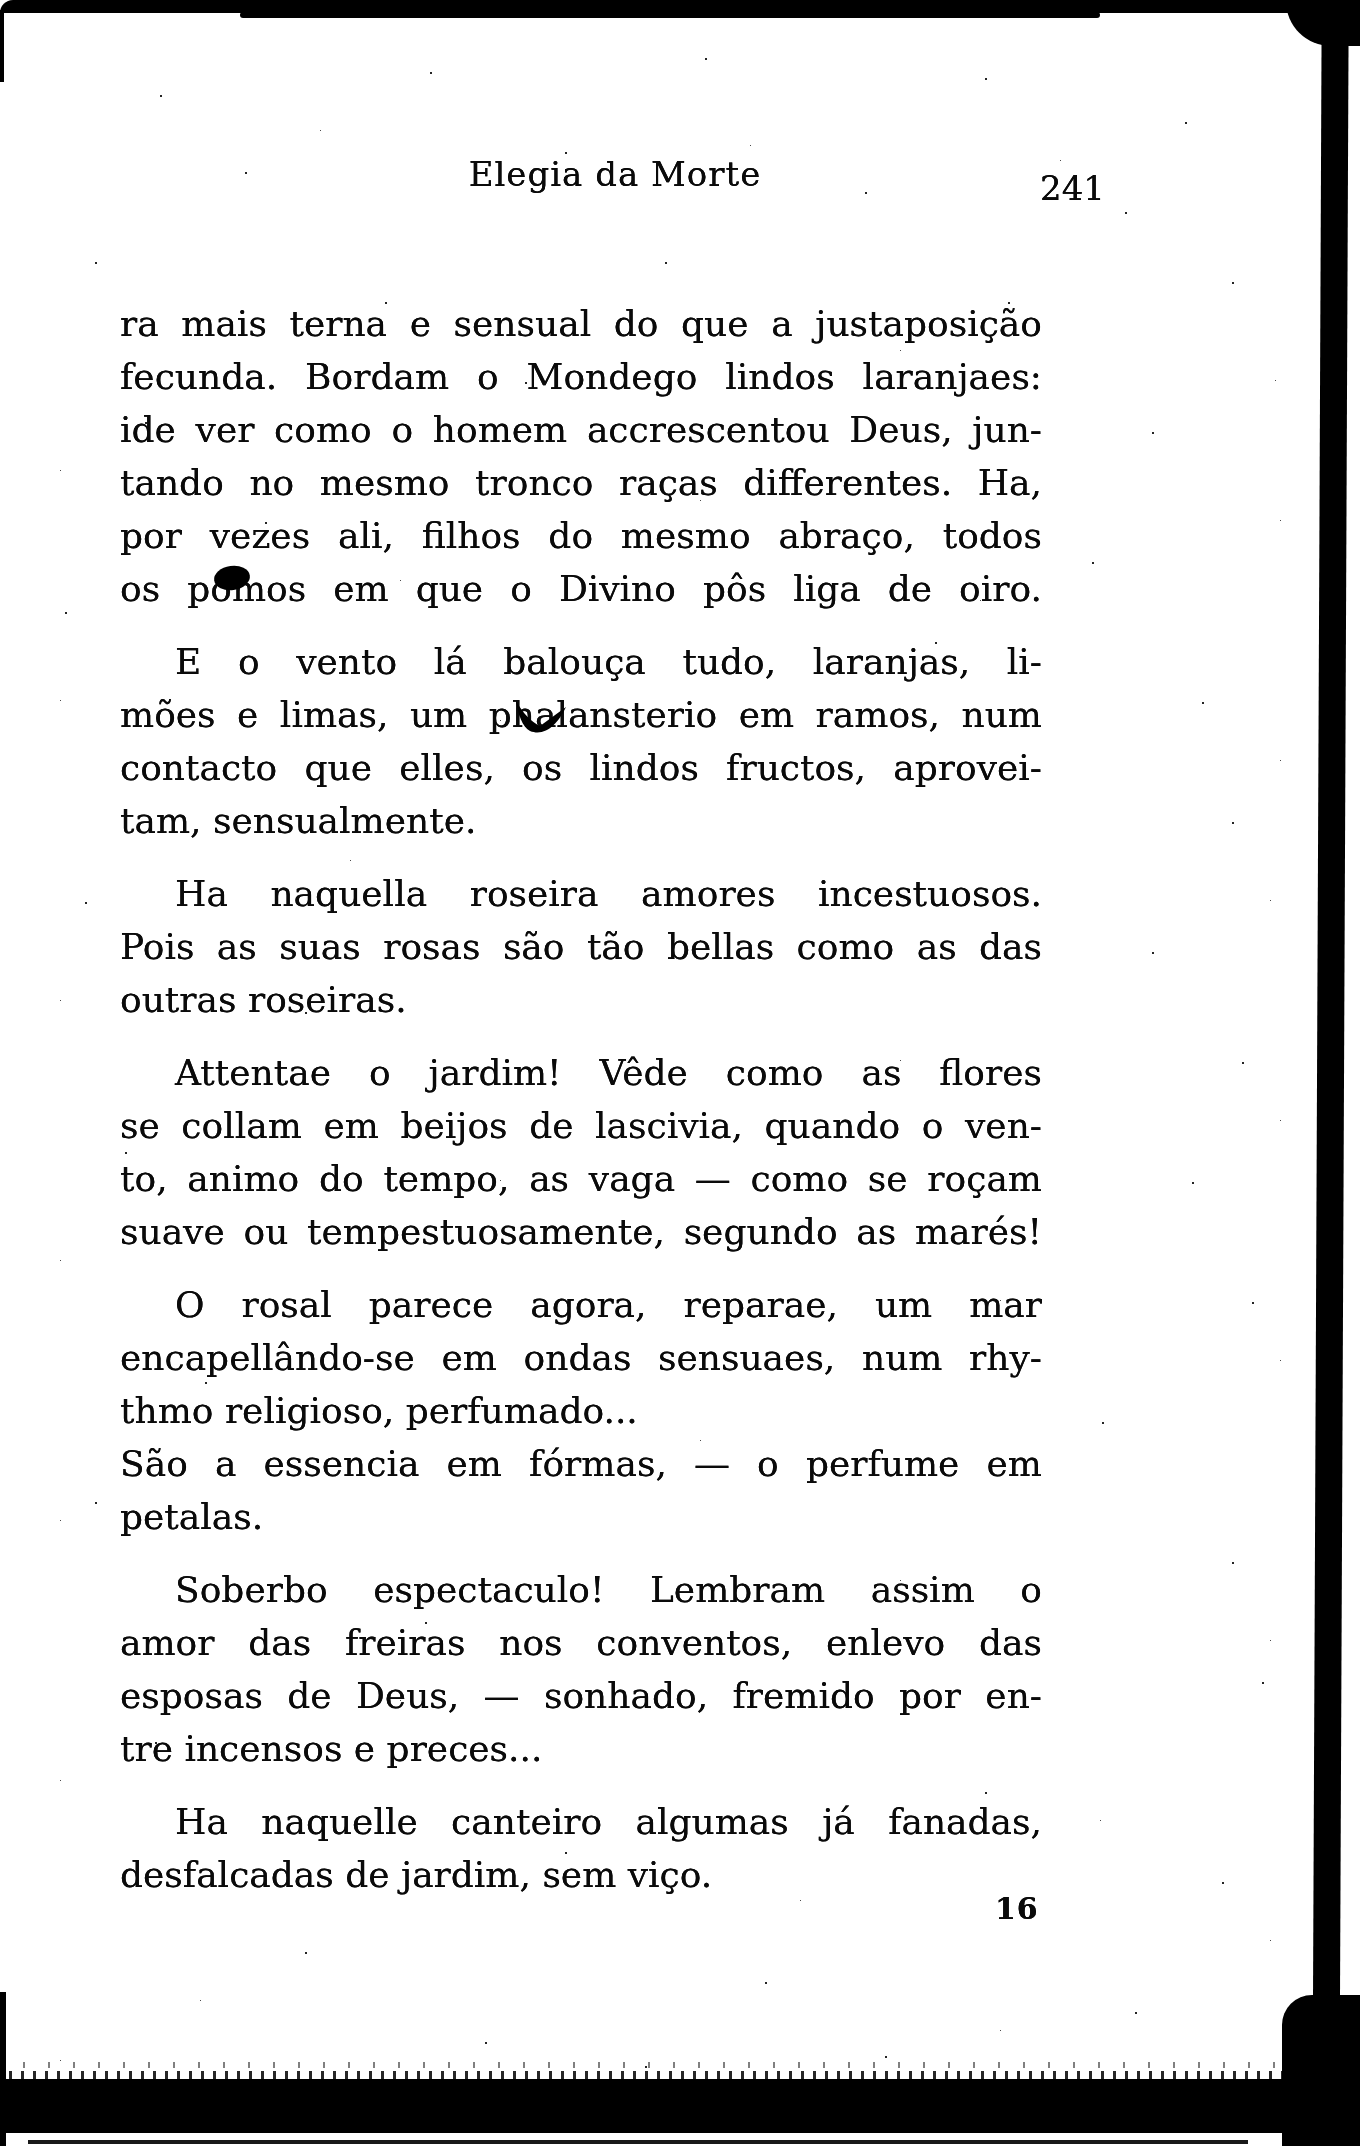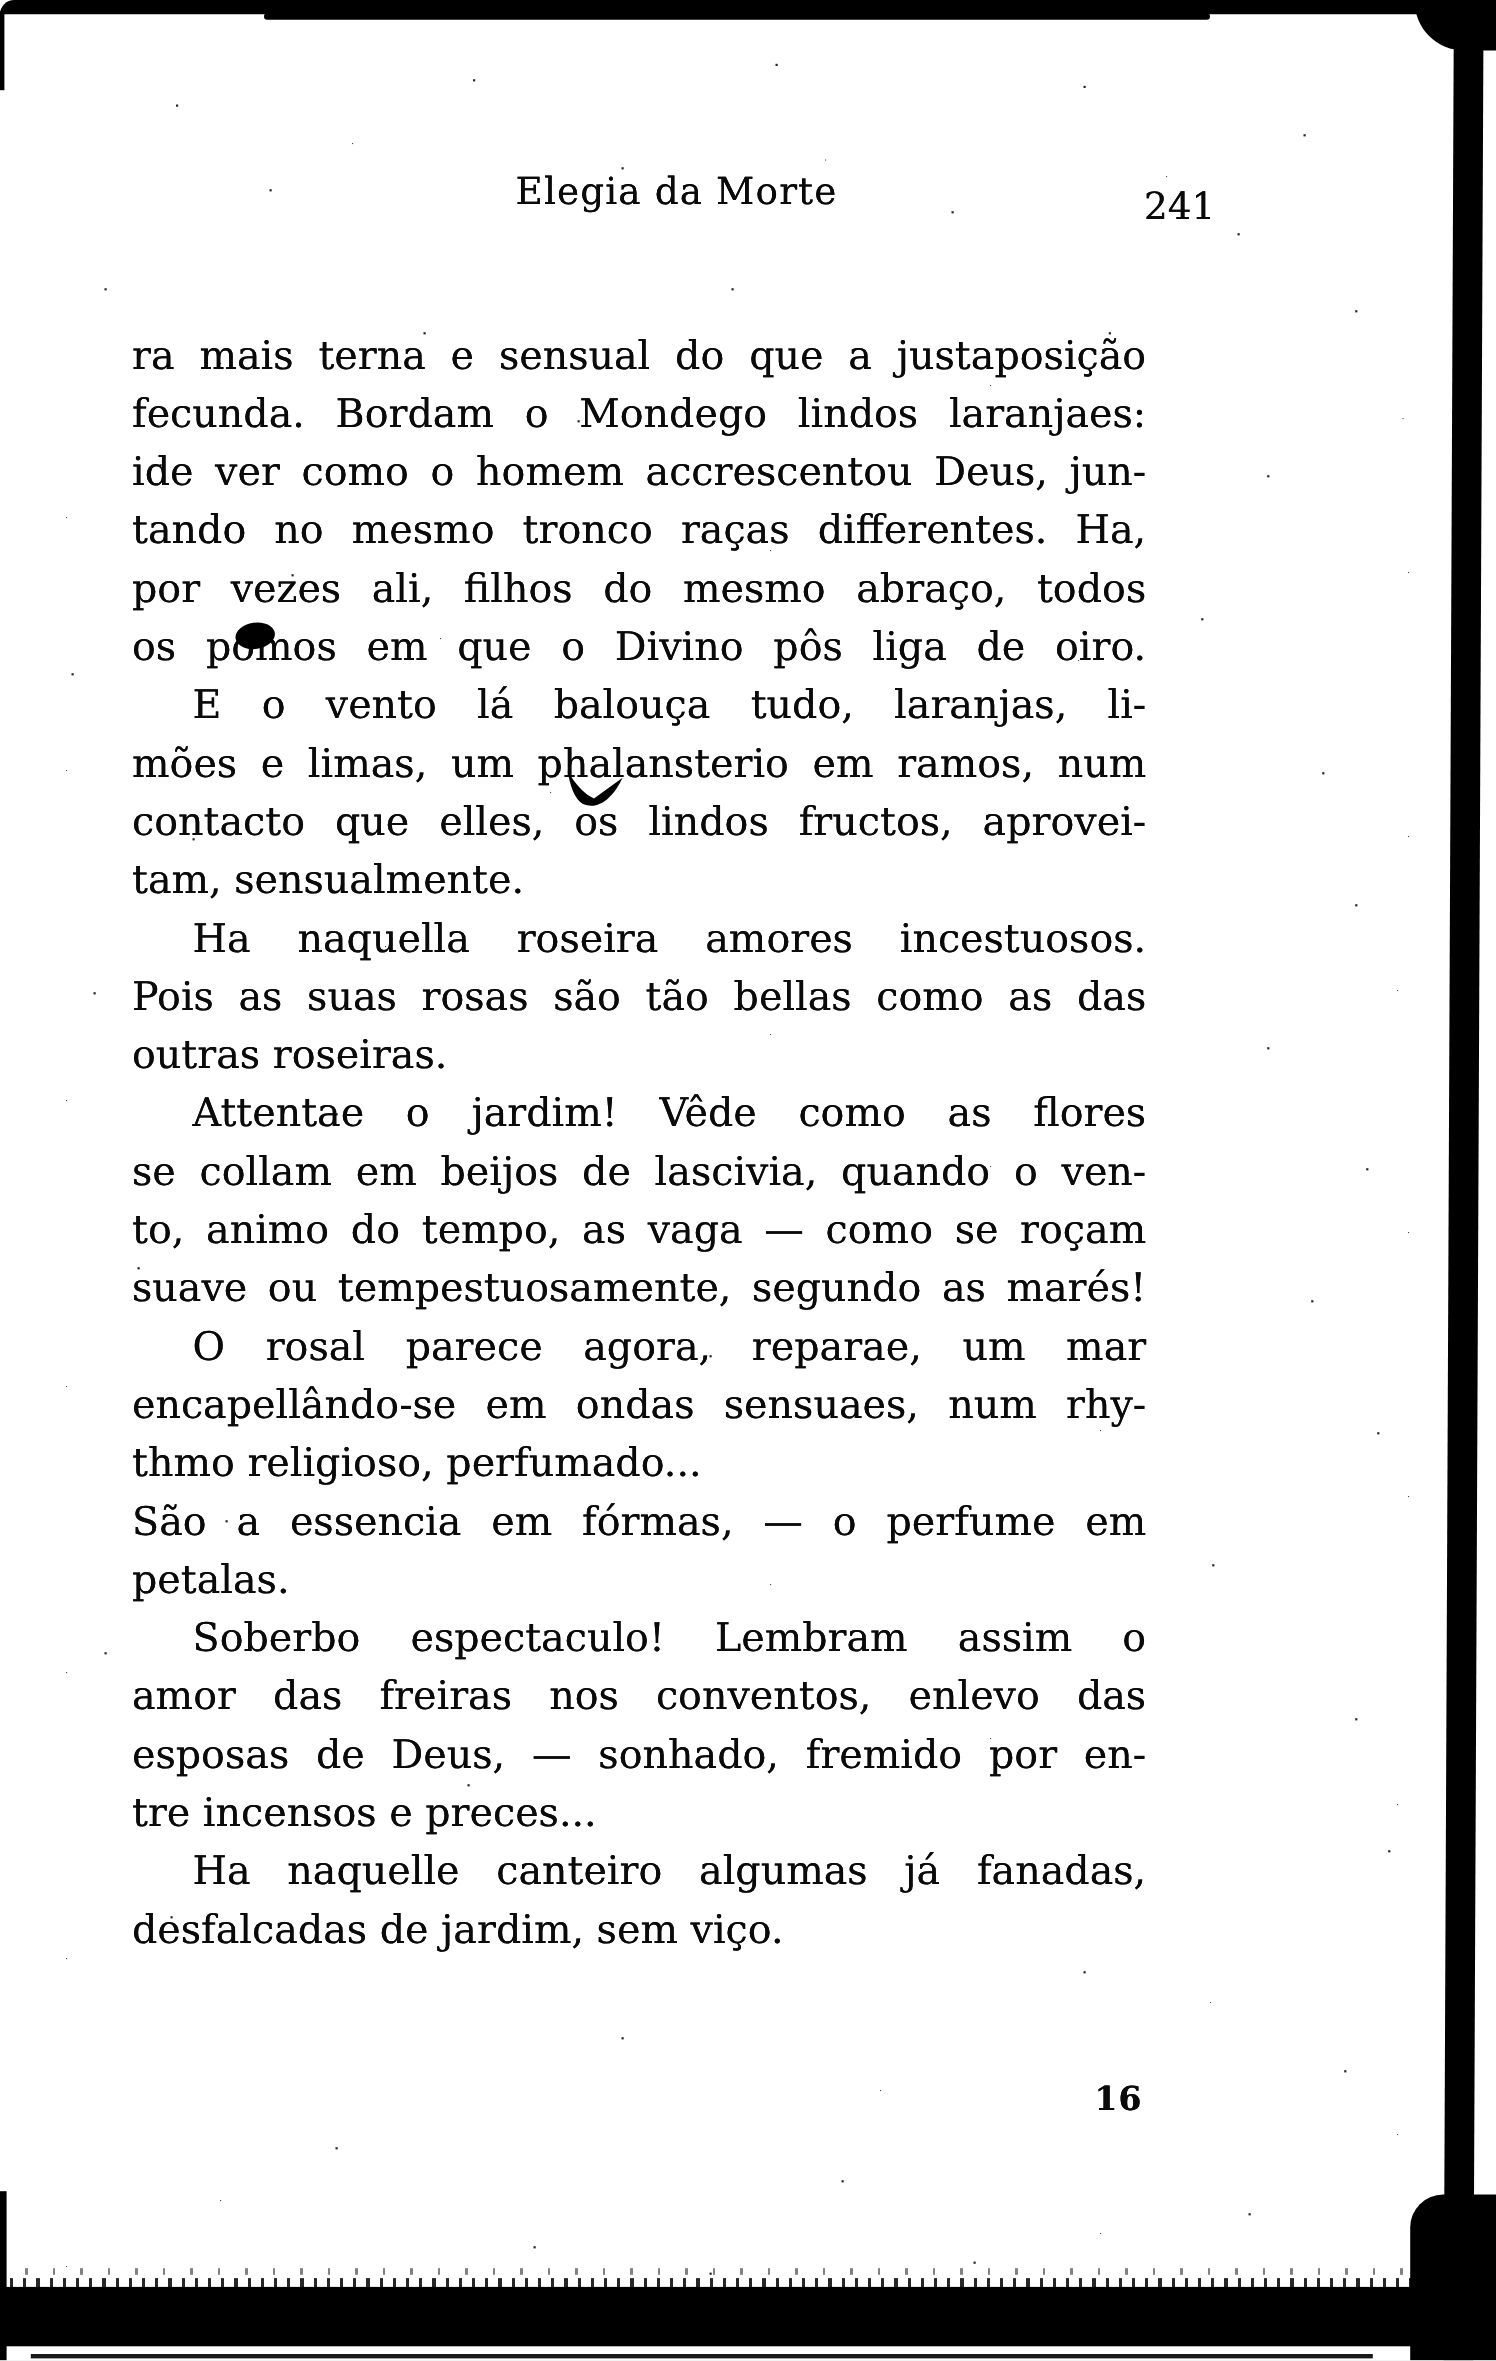--- a/index.html
+++ b/index.html
@@ -51,21 +51,21 @@
   
   .running-head { position:absolute; left:120px; top:154px; width:922px; height:46px; }
   .head-title { position:absolute; left:0; right:0; text-align:center; transform:translateX(34px);
     font-size:34px; letter-spacing:1px; text-shadow:0 0 .6px #000; }
   .head-pagenum { position:absolute; left:1040px; top:168px; font-size:34px; text-shadow:0 0 .6px #000; }
 
   
   .bodytext { position:absolute; left:120px; top:297px; width:922px; font-size:36px; line-height:53px;
     text-shadow:0 0 .5px rgba(0,0,0,.9); }
   .ln { text-align:justify; text-align-last:justify; }
-  .ln.ind { text-indent:55px; }
+  .ln.ind { text-indent:55px;margin-top:20px; }
   .ln.end { text-align-last:left; }
 
   
   .signature { position:absolute; left:995px; top:1891px; font-size:30px; font-weight:bold;
     letter-spacing:1px; text-shadow:0 0 .6px #000; }
   .ink-blot { position:absolute; left:512px; top:698px; width:58px; height:42px; }
   .ink-smudge { position:absolute; left:214px; top:566px; width:36px; height:24px; background:#000;
     border-radius:50%; transform:rotate(-8deg); }
 </style>
 </head>

